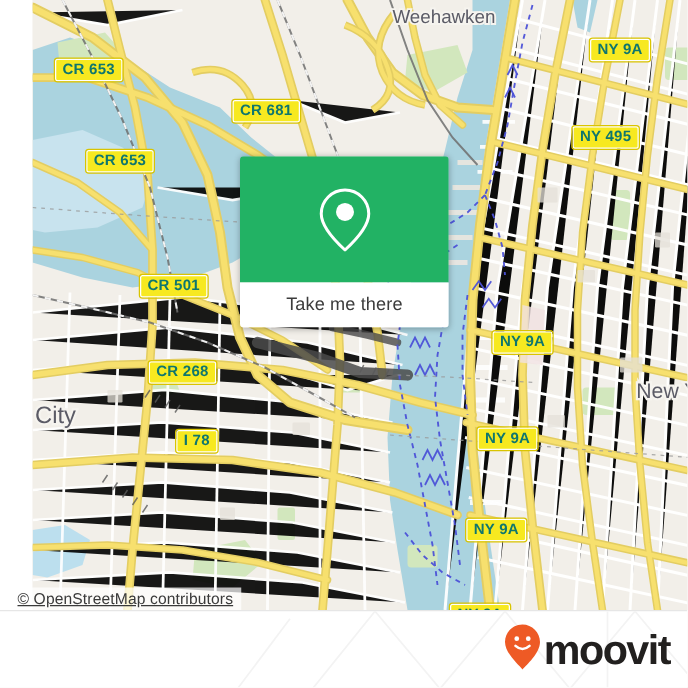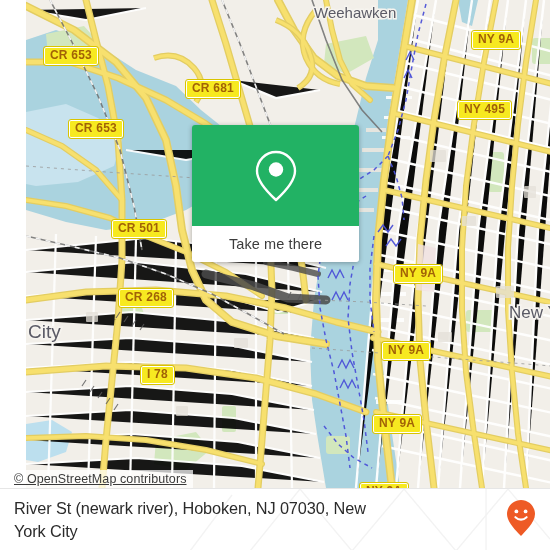--- a/index.html
+++ b/index.html
@@ -384,21 +384,21 @@
     <div style="position:absolute;left:0;top:0;width:550px;height:488px;">
       <span class="shield" style="left:18px;top:47px;">CR 653</span>
       <span class="shield" style="left:160px;top:80px;">CR 681</span>
       <span class="shield" style="left:43px;top:120px;">CR 653</span>
       <span class="shield" style="left:446px;top:31px;">NY 9A</span>
       <span class="shield" style="left:432px;top:101px;">NY 495</span>
       <span class="shield" style="left:86px;top:220px;">CR 501</span>
       <span class="shield" style="left:368px;top:265px;">NY 9A</span>
       <span class="shield" style="left:93px;top:289px;">CR 268</span>
       <span class="shield" style="left:356px;top:342px;">NY 9A</span>
-      <span class="shield" style="left:115px;top:366px;">I 78</span>
+      <span class="shield" style="left:115px;top:344px;">I 78</span>
       <span class="shield" style="left:347px;top:415px;">NY 9A</span>
       <span class="shield" style="left:334px;top:483px;">NY 9A</span>
     </div>
   </div>
 
   <div id="attribution">
     <span>© OpenStreetMap contributors</span>
   </div>
 
   <div id="place-card">
@@ -419,45 +419,45 @@
     <svg id="footer-watermark" width="550" height="62" viewBox="0 0 550 62">
       <g stroke="#e9e9e9" stroke-width="1.4" fill="none">
         <path d="M250 62 L300 0 L352 62"></path>
         <path d="M352 62 L404 0 L456 62"></path>
         <path d="M456 62 L508 0 L550 50"></path>
         <path d="M190 62 L232 6"></path>
         <path d="M486 0 L486 62"></path>
       </g>
     </svg>
 
-    <div id="footer-title">River St (newark river), Hoboken, NJ 07030, New York City</div>
 
     <div id="brand">
       <span>
         <svg width="30" height="38" viewBox="0 0 30 38" aria-hidden="true">
           <path d="M15 1 C7.3 1 1 7.3 1 15 C1 24 12 33.5 15 37 C18 33.5 29 24 29 15 C29 7.3 22.7 1 15 1 Z" fill="#ee5a25"></path>
           <circle cx="10.4" cy="12.4" r="1.9" fill="#ffffff"></circle>
           <circle cx="19.6" cy="12.4" r="1.9" fill="#ffffff"></circle>
           <path d="M9.4 18.2 q5.6 5.0 11.2 0" fill="none" stroke="#ffffff" stroke-width="2.1" stroke-linecap="round"></path>
         </svg>
       </span>
+      <span id="brand-word">moovit</span>
     </div>
   </div>
 </div>
 
 <style>
   .shield {
     position: absolute;
     display: inline-block;
     background: #f7e920;
     border: 1.6px solid #ffffff;
     outline: 1px solid #d9c400;
     border-radius: 2px;
     padding: 1px 5px 2px 5px;
     font-family: "Liberation Sans", sans-serif;
     font-size: 12px;
     font-weight: bold;
-    color: #a16207;
+    color: #0f766e;
     line-height: 13px;
     white-space: nowrap;
     letter-spacing: 0.2px;
   }
 </style>
 
 </body></html>

